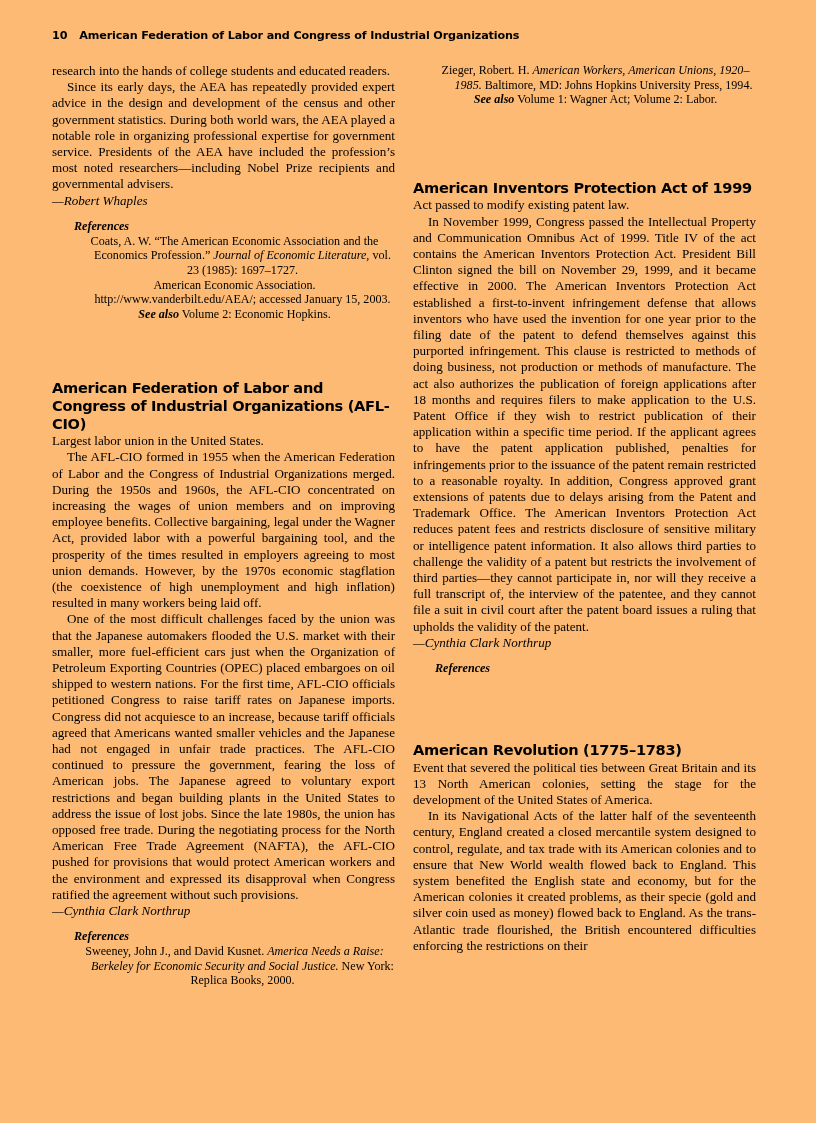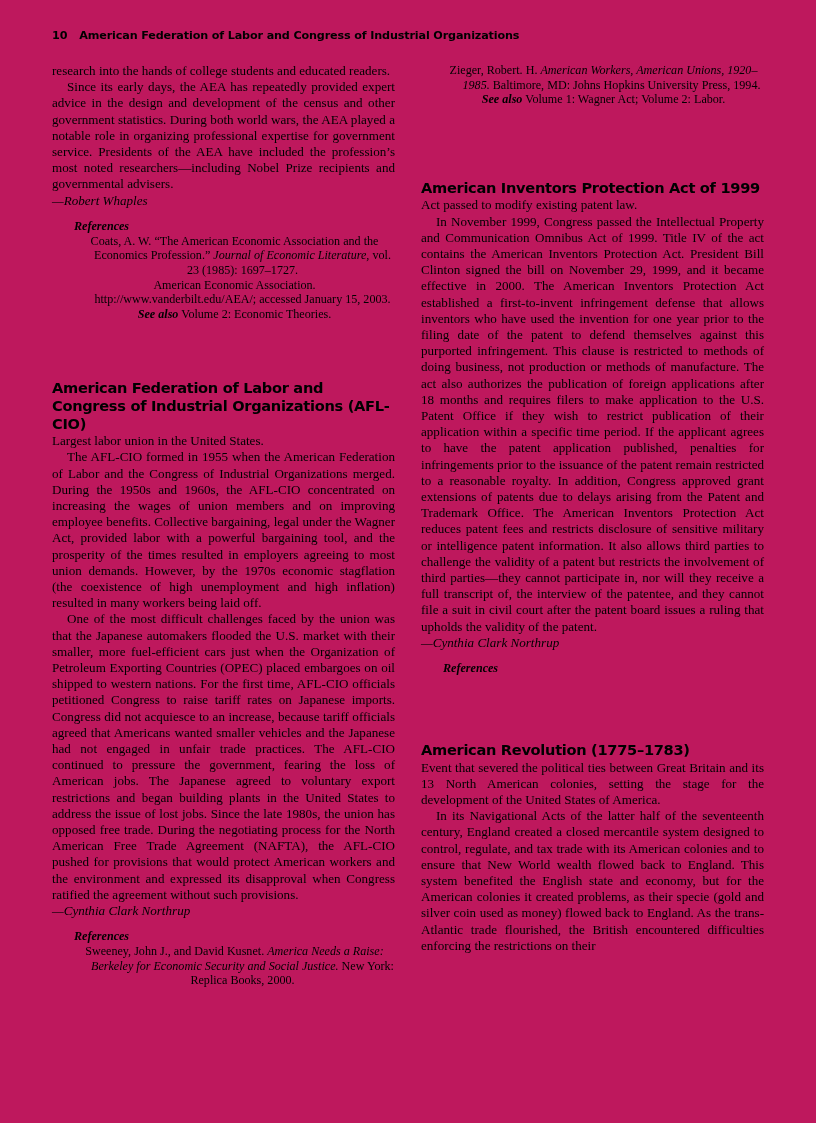--- a/index.html
+++ b/index.html
@@ -13,21 +13,21 @@
     font-family: "Liberation Serif", serif;
     color: #000000;
     position: relative;
     overflow: hidden;
   }
   .page {
     position: absolute;
     left: 0; top: 0;
     width: 816px;
     height: 1123px;
-    background: #be185d;
+    background: #fdba74;
   }
   .running-head {
     position: absolute;
     left: 52px;
     top: 29px;
     width: 712px;
     font-family: "DejaVu Sans", sans-serif;
     font-weight: bold;
     font-size: 11.2px;
     letter-spacing: -0.15px;
@@ -37,21 +37,21 @@
   .running-head .folio {
     margin-right: 12px;
   }
   .columns {
     position: absolute;
     left: 52px;
     top: 63px;
     width: 712px;
     height: 1010px;
     display: flex;
-    gap: 26px;
+    gap: 18px;
   }
   .col {
     width: 343px;
     position: relative;
   }
   p.body {
     margin: 0;
     font-size: 13.1px;
     line-height: 16.2px;
     text-align: justify;
@@ -119,21 +119,21 @@
     <div class="col">
 
       <p class="body">research into the hands of college students and educated readers.</p>
       <p class="body indent">Since its early days, the AEA has repeatedly provided expert advice in the design and development of the census and other government statistics. During both world wars, the AEA played a notable role in organizing professional expert­ise for government service. Presidents of the AEA have included the profession’s most noted researchers—including Nobel Prize recipients and governmental advisers.</p>
       <p class="byline">—Robert Whaples</p>
 
       <div class="gap-sm"></div>
       <p class="ref-head">References</p>
       <p class="ref-item"><span>Coats, A. W. “The American Economic Association and the Economics Profession.” </span><i class="ital">Journal of Economic Literature,</i><span> vol. 23 (1985): 1697–1727.</span></p>
       <p class="ref-item"><span>American Economic Association. http://www.vanderbilt.edu/AEA/; accessed January 15, 2003.</span></p>
-      <p class="ref-item"><b class="sa">See also</b><span> Volume 2: Economic Theories.</span></p>
+      <p class="ref-item"><b class="sa">See also</b><span> Volume 2: Economic Hopkins.</span></p>
 
       <div class="gap-xxl"></div>
 
       <h2 class="entry-title">American Federation of Labor and Congress of Industrial Organizations (AFL-CIO)</h2>
       <p class="body">Largest labor union in the United States.</p>
       <p class="body indent">The AFL-CIO formed in 1955 when the American Federation of Labor and the Congress of Industrial Organi­zations merged. During the 1950s and 1960s, the AFL-CIO concentrated on increasing the wages of union members and on improving employee benefits. Collective bargaining, legal under the Wagner Act, provided labor with a powerful bar­gaining tool, and the prosperity of the times resulted in employers agreeing to most union demands. However, by the 1970s economic stagflation (the coexistence of high unem­ployment and high inflation) resulted in many workers being laid off.</p>
       <p class="body indent">One of the most difficult challenges faced by the union was that the Japanese automakers flooded the U.S. market with their smaller, more fuel-efficient cars just when the Organization of Petroleum Exporting Countries (OPEC) placed embargoes on oil shipped to western nations. For the first time, AFL-CIO officials petitioned Congress to raise tar­iff rates on Japanese imports. Congress did not acquiesce to an increase, because tariff officials agreed that Americans wanted smaller vehicles and the Japanese had not engaged in unfair trade practices. The AFL-CIO continued to pressure the government, fearing the loss of American jobs. The Japanese agreed to voluntary export restrictions and began building plants in the United States to address the issue of lost jobs. Since the late 1980s, the union has opposed free trade. During the negotiating process for the North American Free Trade Agreement (NAFTA), the AFL-CIO pushed for provi­sions that would protect American workers and the environ­ment and expressed its disapproval when Congress ratified the agreement without such provisions.</p>
       <p class="byline">—Cynthia Clark Northrup</p>
 
       <div class="gap-sm"></div>

